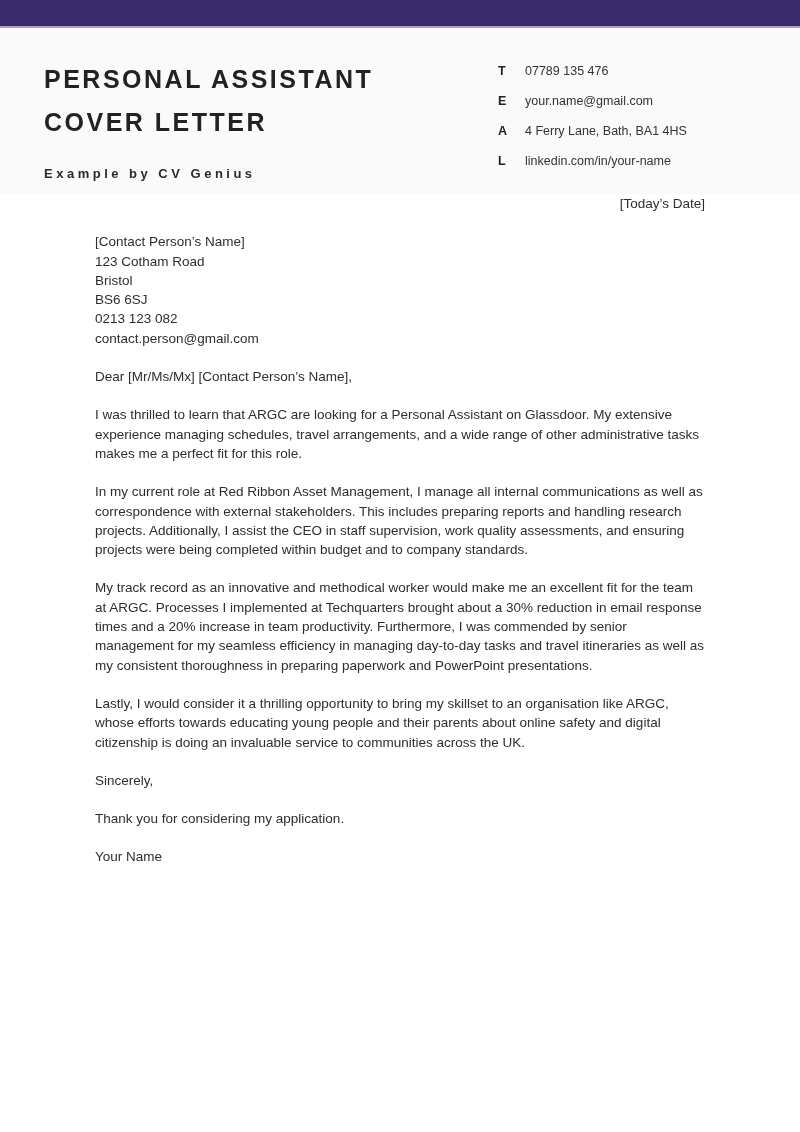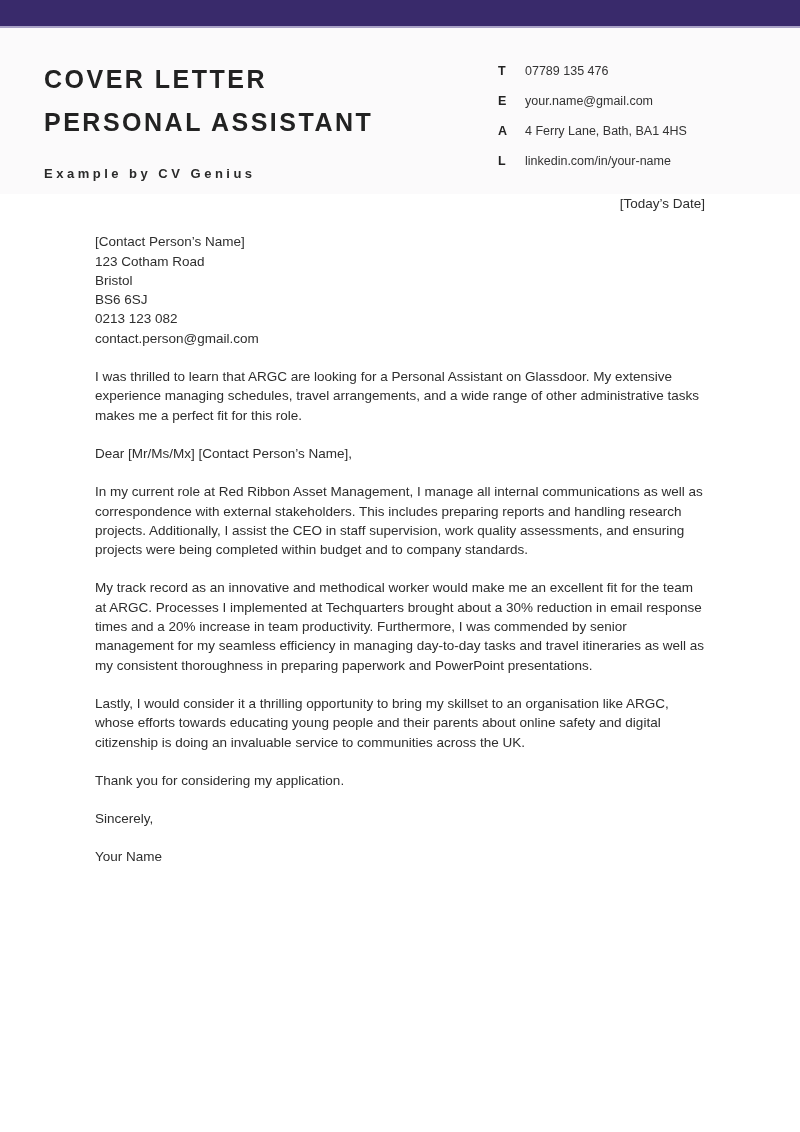--- a/index.html
+++ b/index.html
@@ -90,22 +90,22 @@
 </head>
 <body>
 
 <div class="page">
 
   <div class="top-bar"></div>
 
   <header class="header">
     <div class="title-block">
       <h1 style="font-size:inherit;font-weight:inherit;">
+        <span class="title-line">PERSONAL ASSISTANT</span>
         <span class="title-line">COVER LETTER</span>
-        <span class="title-line">PERSONAL ASSISTANT</span>
       </h1>
       <div class="subtitle">Example by CV Genius</div>
     </div>
 
     <div class="contact-block">
       <div class="contact-row">
         <span class="contact-label">T</span>
         <span class="contact-value">07789 135 476</span>
       </div>
       <div class="contact-row">
@@ -128,25 +128,25 @@
 
     <div class="recipient">
       <div>[Contact Person’s Name]</div>
       <div>123 Cotham Road</div>
       <div>Bristol</div>
       <div>BS6 6SJ</div>
       <div>0213 123 082</div>
       <div>contact.person@gmail.com</div>
     </div>
 
+    <p>Dear [Mr/Ms/Mx] [Contact Person’s Name],</p>
+
     <p>I was thrilled to learn that ARGC are looking for a Personal Assistant on Glassdoor. My extensive experience managing schedules, travel arrangements, and a wide range of other administrative tasks makes me a perfect fit for this role.</p>
-
-    <p>Dear [Mr/Ms/Mx] [Contact Person’s Name],</p>
     <p>In my current role at Red Ribbon Asset Management, I manage all internal communications as well as correspondence with external stakeholders. This includes preparing reports and handling research projects. Additionally, I assist the CEO in staff supervision, work quality assessments, and ensuring projects were being completed within budget and to company standards.</p>
     <p>My track record as an innovative and methodical worker would make me an excellent fit for the team at ARGC. Processes I implemented at Techquarters brought about a 30% reduction in email response times and a 20% increase in team productivity. Furthermore, I was commended by senior management for my seamless efficiency in managing day-to-day tasks and travel itineraries as well as my consistent thoroughness in preparing paperwork and PowerPoint presentations.</p>
     <p>Lastly, I would consider it a thrilling opportunity to bring my skillset to an organisation like ARGC, whose efforts towards educating young people and their parents about online safety and digital citizenship is doing an invaluable service to communities across the UK.</p>
 
+    <p>Sincerely,</p>
     <p>Thank you for considering my application.</p>
-    <p>Sincerely,</p>
     <p>Your Name</p>
   </main>
 
 </div>
 
 </body></html>

